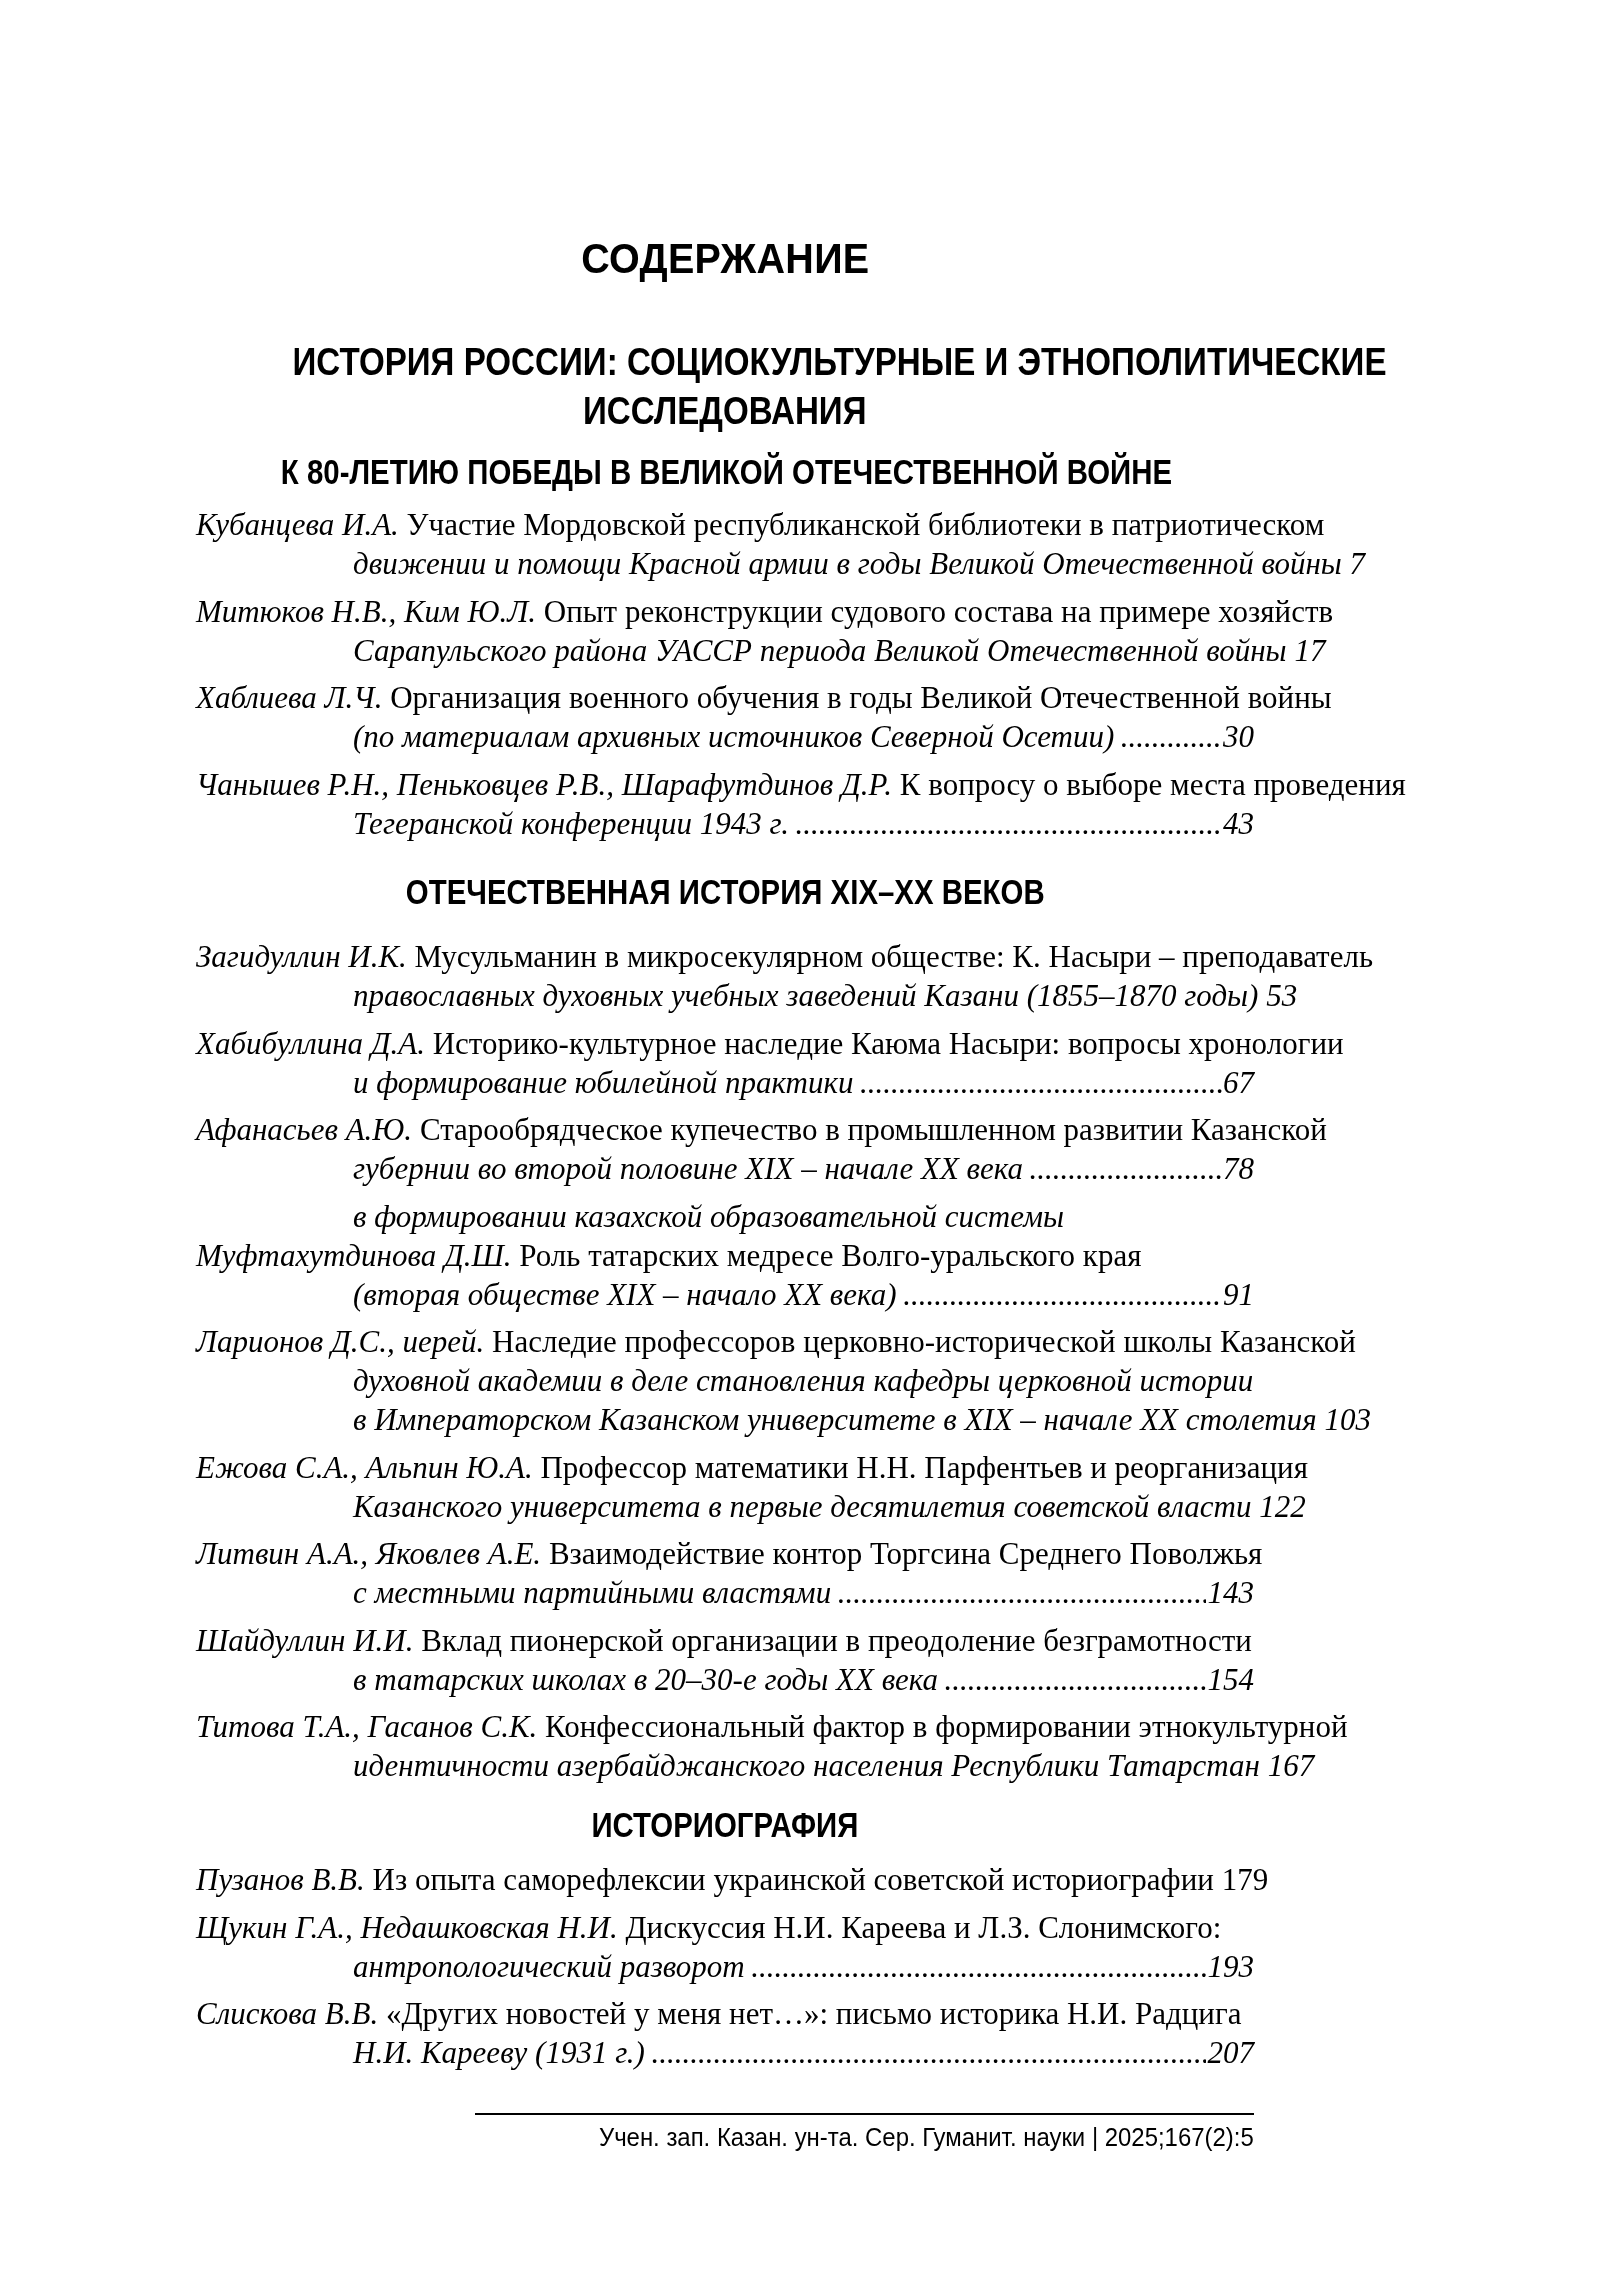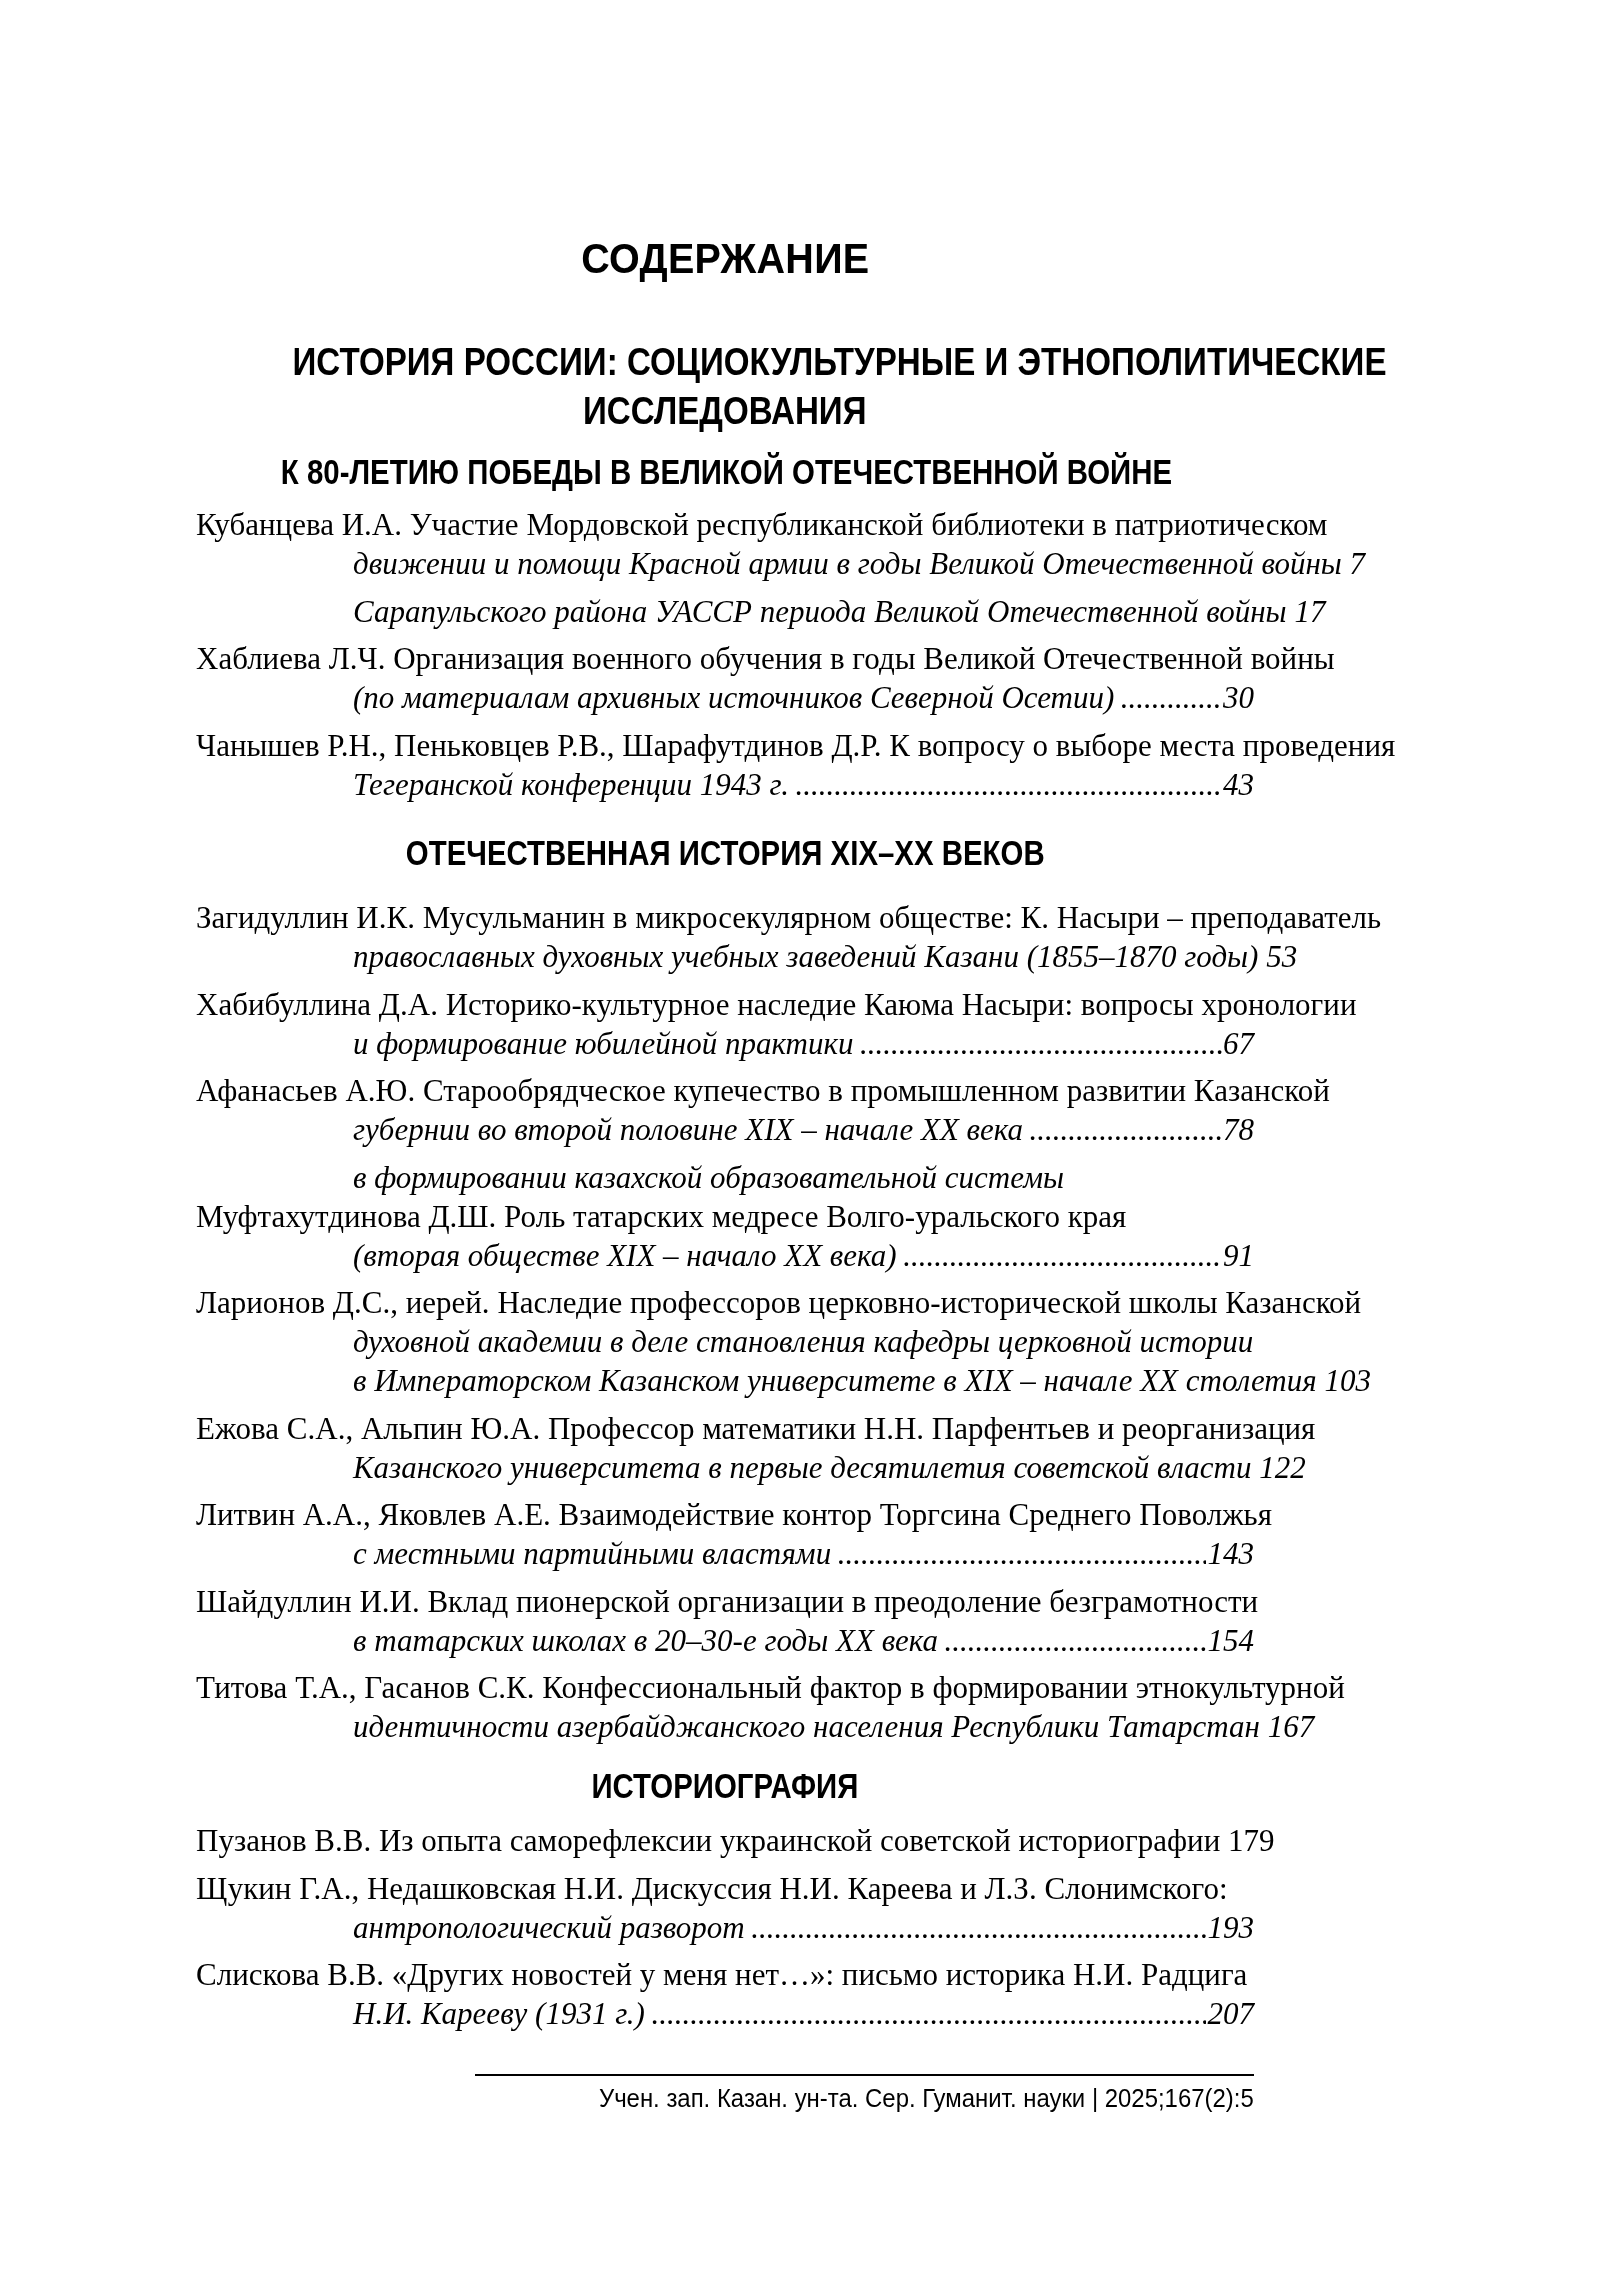--- a/index.html
+++ b/index.html
@@ -23,21 +23,21 @@
   .h3{text-align:center;font:700 35px/39px "Liberation Sans",sans-serif;white-space:nowrap;text-decoration:underline;}
   .sub0{margin:17px 0 14.4px;}
   .sub1{margin:29.4px 0 26px;}
   .sub2{margin:19.6px 0 16.4px;}
 
   .entry{margin-bottom:8.5px;font:400 31px/39px "Liberation Serif",serif;}
   .line{white-space:nowrap;}
   .cont{padding-left:157px;font-style:italic;}
   .pgline{display:flex;align-items:baseline;}
   .pgline .txt{flex:0 0 auto;}
-  .authors{}
+  .authors{font-style:italic;}
   .dots{flex:1 1 auto;overflow:hidden;margin-left:6.5px;}
   .dots::after{content:"....................................................................................................................................................................................................................................................................";}
   .pg{flex:0 0 auto;margin-left:1.3px;}
 
   .footer{margin-top:41px;}
   .footer-rule{width:779px;margin-left:auto;border-top:2.6px solid #000;height:0;}
   .footer-text{margin-top:6.5px;text-align:right;font:400 26px/31px "Liberation Sans",sans-serif;}
 </style>
 </head>
 <body>
@@ -51,20 +51,21 @@
       <div class="h3 sub0"><span class="cond c-h3">К 80-ЛЕТИЮ ПОБЕДЫ В ВЕЛИКОЙ ОТЕЧЕСТВЕННОЙ ВОЙНЕ</span></div>
       <div class="entry">
         <div class="line"><span class="txt"><span class="authors">Кубанцева И.А.</span> <span>Участие Мордовской республиканской библиотеки в патриотическом</span></span></div>
         <div class="line cont pgline">
           <span class="txt"><span>движении и помощи Красной армии в годы Великой Отечественной войны</span></span>
           <span class="dots"></span>
           <span class="pg">7</span>
         </div>
       </div>
       <div class="entry">
+        <div class="line"><span class="txt"><span class="authors">Митюков Н.В., Ким Ю.Л.</span> <span>Опыт реконструкции судового состава на примере хозяйств</span></span></div>
         <div class="line cont pgline">
           <span class="txt"><span>Сарапульского района УАССР периода Великой Отечественной войны</span></span>
           <span class="dots"></span>
           <span class="pg">17</span>
         </div>
       </div>
       <div class="entry">
         <div class="line"><span class="txt"><span class="authors">Хаблиева Л.Ч.</span> <span>Организация военного обучения в годы Великой Отечественной войны</span></span></div>
         <div class="line cont pgline">
           <span class="txt"><span>(по материалам архивных источников Северной Осетии)</span></span>

